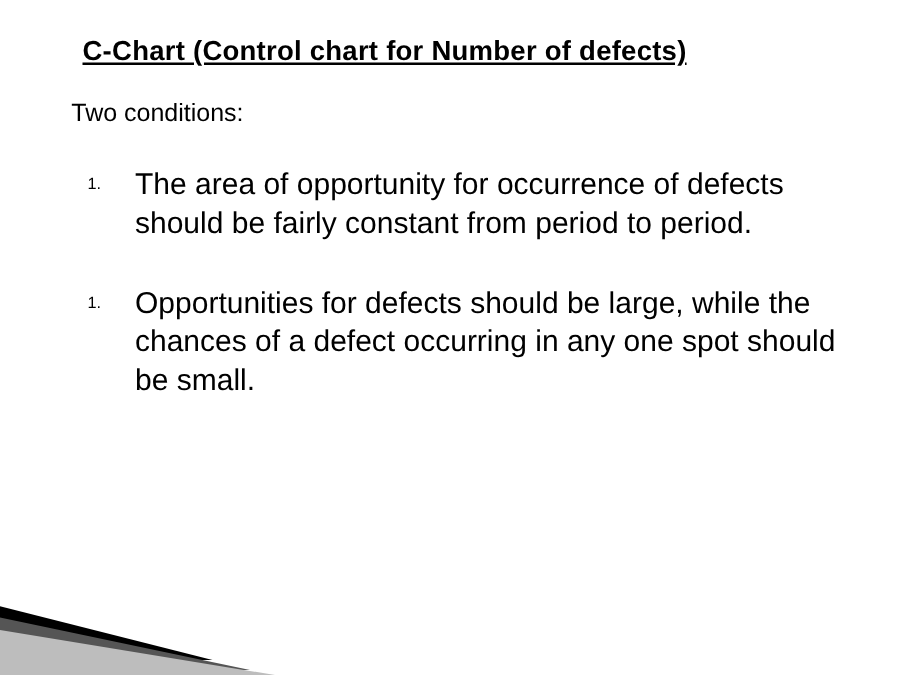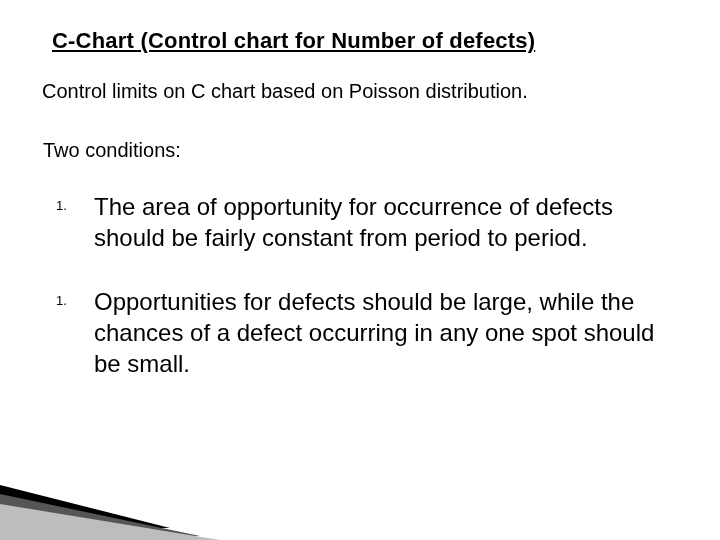--- a/index.html
+++ b/index.html
@@ -1,33 +1,32 @@
 <!DOCTYPE html>
 <html><head>
 <meta charset="utf-8">
 <style>
   * { margin: 0; padding: 0; box-sizing: border-box; }
   html, body { width: 720px; height: 540px; background: #fff; font-family: Verdana, Geneva, sans-serif; color: #000; }
-  .slide { position: relative; width: 720px; height: 540px; padding: 28px 40px 0 42px; }
+  .slide { position: relative; width: 720px; height: 540px; padding: 28px 40px 0 56px; }
   .title { font-size: 22px; font-weight: bold; text-decoration: underline; margin-left: 10px; margin-bottom: 26px; letter-spacing: 0.2px; }
   .intro { font-size: 20px; margin-bottom: 36px; margin-left: 0; }
   .subhead { font-size: 20px; margin-bottom: 30px; margin-left: 1px; }
   .list { list-style: none; margin-left: 0; }
   .list li { display: flex; align-items: flex-start; margin-bottom: 34px; }
   .marker { width: 52px; flex: 0 0 52px; font-size: 13px; padding-top: 6px; padding-left: 14px; }
   .itemtext { font-size: 24px; line-height: 1.28; flex: 1; }
   .wedge { position: absolute; left: 0; bottom: 0; width: 220px; height: 70px; overflow: hidden; }
   .wedge svg { display: block; }
 </style>
 </head>
 <body>
 
 <div class="slide">
   <h1 class="title">C-Chart (Control chart for Number of defects)</h1>
-  <p class="intro">Control limits on C chart based on Poisson distribution.</p>
   <p class="subhead">Two conditions:</p>
   <ol class="list">
     <li>
       <span class="marker">1.</span>
       <span class="itemtext">The area of opportunity for occurrence of defects should be fairly constant from period to period.</span>
     </li>
     <li>
       <span class="marker">1.</span>
       <span class="itemtext">Opportunities for defects should be large, while the chances of a defect occurring in any one spot should be small.</span>
     </li>

